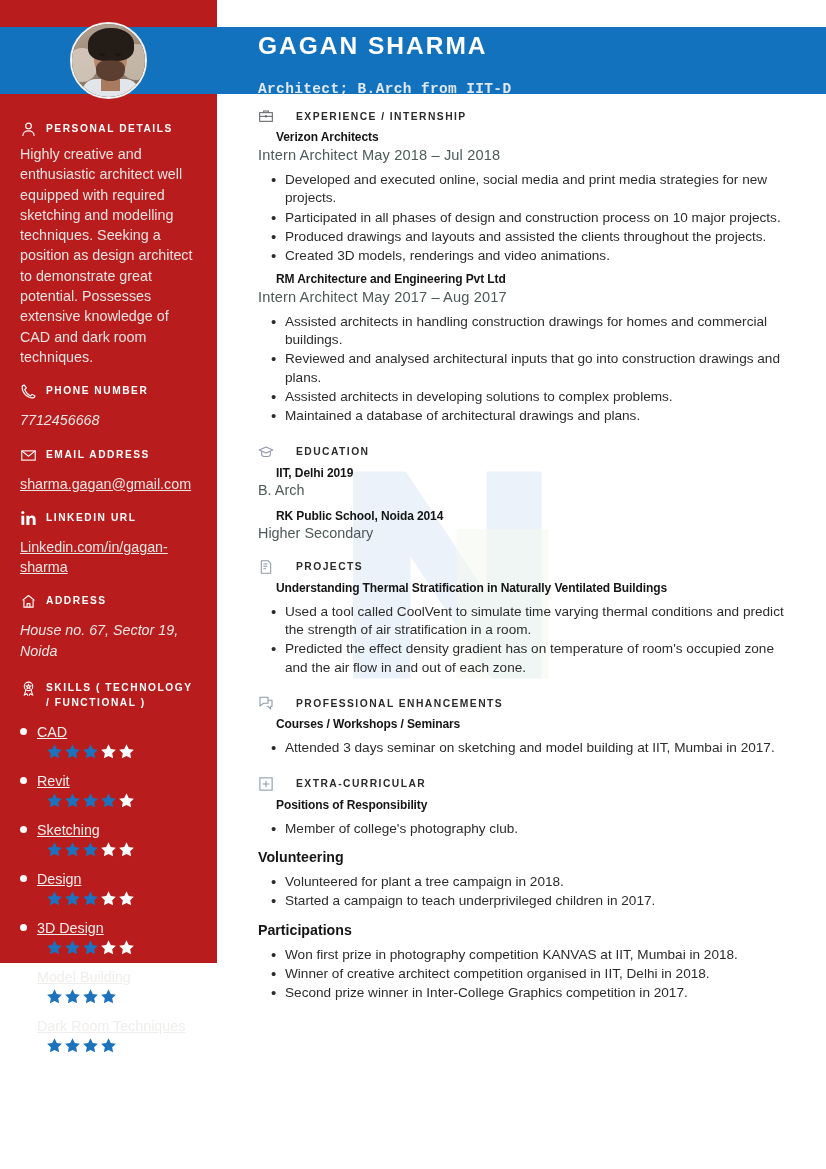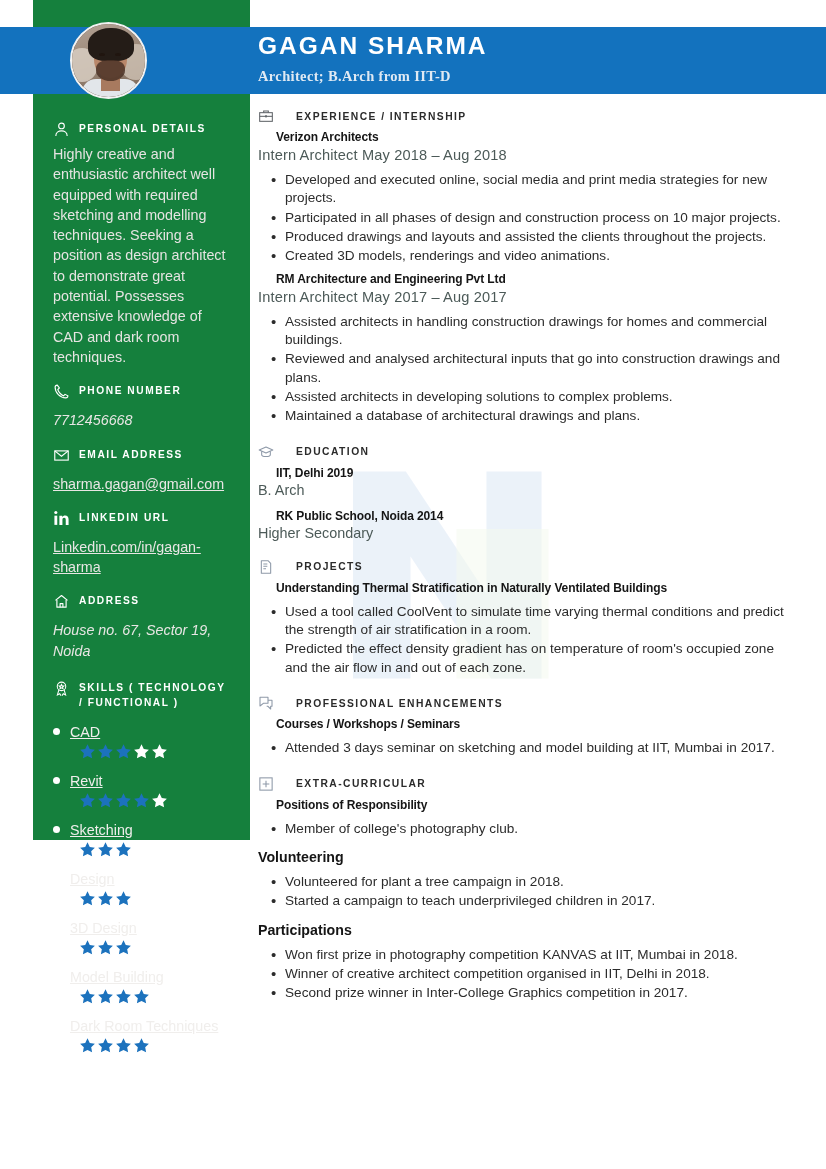--- a/index.html
+++ b/index.html
@@ -28,24 +28,23 @@
     height: 230px;
     opacity: 0.085;
     pointer-events: none;
   }
 
   
   .sidebar {
     position: absolute;
     left: 0; top: 0;
     width: 217px;
-    height: 840px;
-    background: #15803d;
+    height: 963px;
+    background: #b91c1c;
     box-sizing: border-box;
-    margin-left: 33px;
   }
   .sidebar-body {
     position: absolute;
     top: 105px;
     left: 0;
     width: 217px;
     padding: 0 18px 0 20px;
     box-sizing: border-box;
   }
 
@@ -161,25 +160,25 @@
   }
   .hname {
     color: #ffffff;
     font-size: 24.5px;
     font-weight: bold;
     letter-spacing: 2.0px;
     line-height: 1.05;
   }
   .hsub {
     color: #dfe9f3;
-    font-family: Liberation Serif, serif;
+    font-family: Liberation Mono, monospace;
     font-size: 14.5px;
     font-weight: bold;
     letter-spacing: 0.35px;
-    margin-top: 9px;
+    margin-top: 22px;
   }
 
   
   .main {
     position: absolute;
     left: 258px; top: 108px;
     width: 540px;
   }
   .sec-head {
     display: flex;
@@ -489,21 +488,21 @@
         <rect x="2.5" y="7" width="19" height="13"></rect>
         <path d="M8.5 7V4.5h7V7"></path>
         <path d="M2.5 12.5h19"></path>
         <rect x="10.5" y="11" width="3" height="3" fill="#63676b" stroke="none"></rect>
       </svg>
       <div class="ttl">EXPERIENCE / INTERNSHIP</div>
     </div>
     <div id="experience-list">
         <div>
           <div class="org">Verizon Architects</div>
-          <div class="role">Intern Architect May 2018 – Aug 2018</div>
+          <div class="role">Intern Architect May 2018 – Jul 2018</div>
           <ul class="bul">
             <li>Developed and executed online, social media and print media strategies for new projects.</li>
             <li>Participated in all phases of design and construction process on 10 major projects.</li>
             <li>Produced drawings and layouts and assisted the clients throughout the projects.</li>
             <li>Created 3D models, renderings and video animations.</li>
           </ul>
         </div>
         <div>
           <div class="org">RM Architecture and Engineering Pvt Ltd</div>
           <div class="role">Intern Architect May 2017 – Aug 2017</div>

